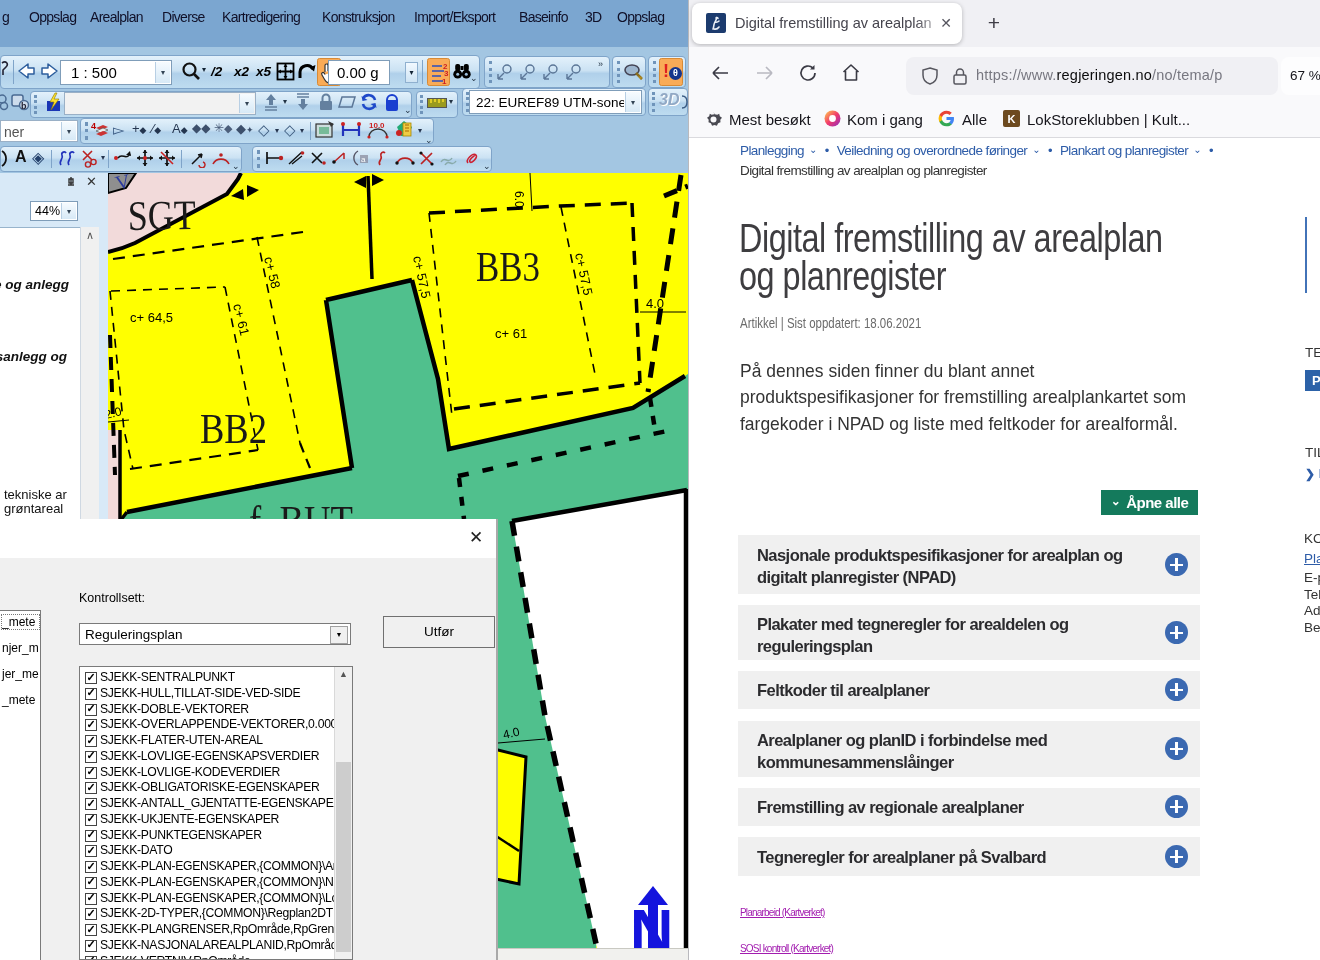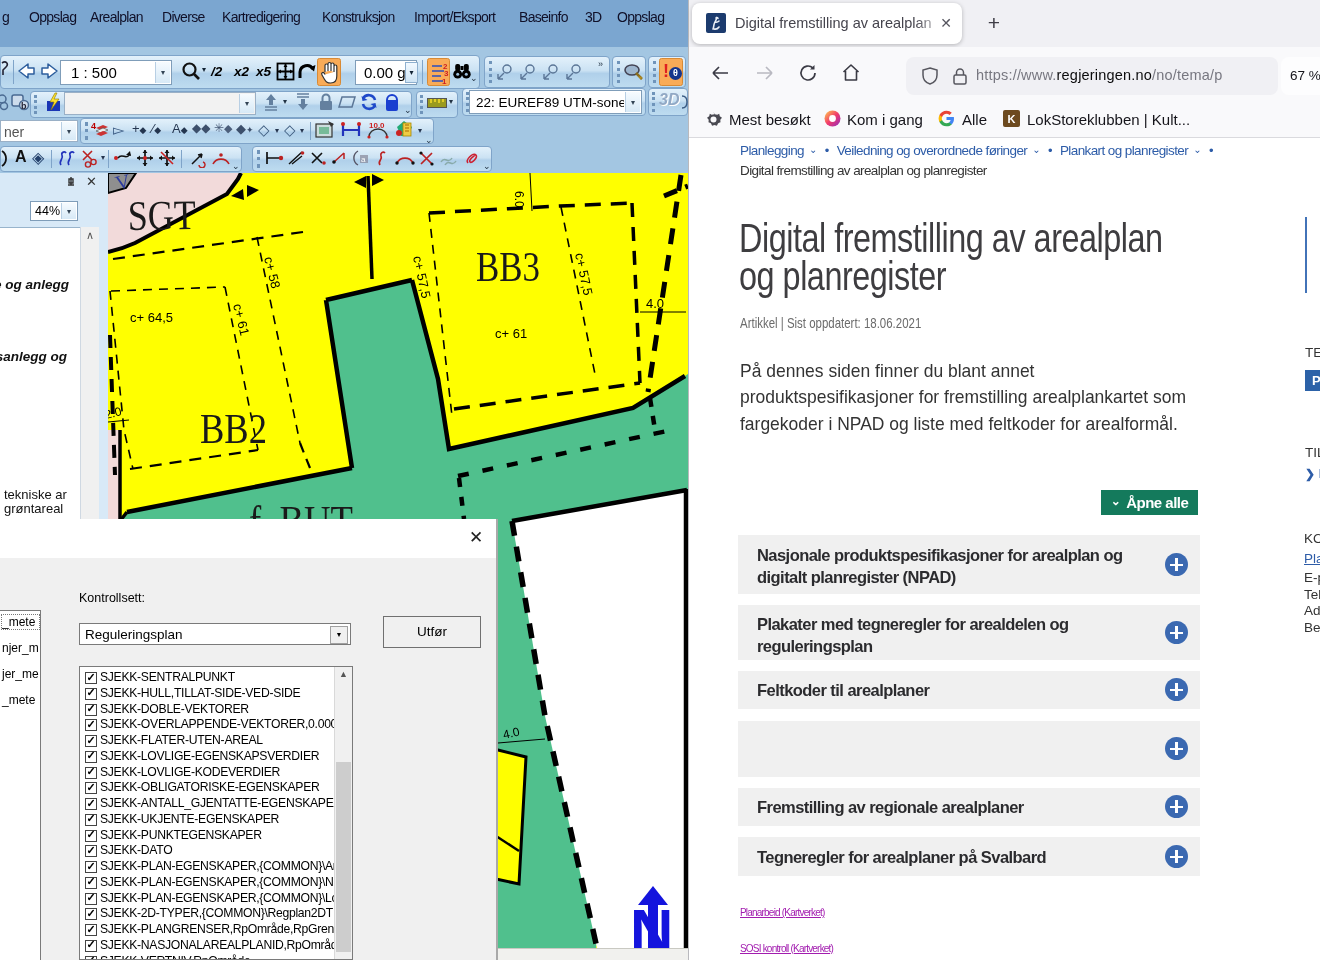--- a/index.html
+++ b/index.html
@@ -111,21 +111,21 @@
           <path d="M9.5 2v15M2 9.5h15" stroke="#000" stroke-width="1.8"></path>
           <path d="M9.5 2l-2 3h4zM9.5 17l-2-3h4zM2 9.5l3-2v4zM17 9.5l-3-2v4z" fill="#000"></path>
         </svg>
   <svg class="abs" style="left:297px;top:13px" width="20" height="22" viewBox="0 0 20 22">
           <path d="M3 18v-6a7 7 0 0 1 13-3" stroke="#000" stroke-width="3" fill="none"></path>
           <path d="M18.5 5l-6 2.5 4.5 4z" fill="#000"></path>
         </svg>
   <div class="obtn" style="left:317px;top:11px;width:24px;height:28px"><svg width="22" height="26" viewBox="0 0 22 26" style="margin:1px 0 0 1px">
             <path d="M6 12V5.5c0-2 3-2 3 0V11M9 11V4c0-2 3-2 3 0v7M12 11V4.5c0-2 3-2 3 0V12M15 12V6.5c0-2 2.8-2 2.8 0V16c0 4-2 7-6 7s-5-1.5-6.5-4L3 15c-1.2-2 1-3.4 2.2-1.8L6 14.5" fill="#fff" stroke="#333" stroke-width="1.2"></path>
           </svg></div>
-  <div class="combo" style="left:355px;top:13px;width:62px;height:25px;">
+  <div class="combo" style="left:328px;top:13px;width:62px;height:25px;">
           <span style="position:absolute;left:8px;top:3px;font-size:15px">0.00 g</span>
         </div>
   <div class="abs" style="left:405px;top:15px;width:13px;height:21px;background:linear-gradient(#f2f9ff,#cfe4f4);border:1px solid #8fb0cf;box-sizing:border-box;font-size:8px;color:#123;text-align:center;line-height:19px;">▾</div>
   <div class="tsep" style="left:422px;top:13px;height:24px"></div>
   <div class="obtn" style="left:427px;top:11px;width:23px;height:28px"><svg width="21" height="26" viewBox="0 0 21 26" style="margin:1px 0 0 1px">
             <path d="M3 6h10M3 11h12M3 16h9M3 21h11" stroke="#2a4fc0" stroke-width="1.6"></path>
             <text x="14" y="9" font-size="8" font-weight="bold" fill="#c22">2</text>
             <text x="15" y="16" font-size="8" font-weight="bold" fill="#c22">3</text>
             <text x="13" y="24" font-size="8" font-weight="bold" fill="#c22">1</text>
           </svg></div>
@@ -455,21 +455,21 @@
       <div class="abs" style="left:1px;top:3px;width:37px;height:14px;border:1px dotted #777;font-size:12px;color:#000;">_mete</div>
       <div class="abs" style="left:2px;top:30px;font-size:12px;color:#000;">njer_m</div>
       <div class="abs" style="left:2px;top:56px;font-size:12px;color:#000;">jer_me</div>
       <div class="abs" style="left:2px;top:82px;font-size:12px;color:#000;">_mete</div>
     </div>
     <div class="abs" style="left:79px;top:72px;font-size:12.5px;color:#000;">Kontrollsett:</div>
     <div class="combo" style="left:79px;top:104px;width:272px;height:22px;border-color:#7a7a7a;">
       <span style="position:absolute;left:5px;top:3px;font-size:13.5px">Reguleringsplan</span>
       <span class="abs" style="right:2px;top:2px;width:16px;height:16px;background:#f0f0f0;border:1px solid #a0a0a0;font-size:7px;color:#000;text-align:center;line-height:16px;">▼</span>
     </div>
-    <div class="abs" style="left:383px;top:97px;width:98px;height:32px;background:#f0f0f0;border:1px solid #707070;box-sizing:border-box;font-size:13.5px;color:#000;text-align:center;line-height:30px;">Utfør</div>
+    <div class="abs" style="left:383px;top:97px;width:112px;height:32px;background:#f0f0f0;border:1px solid #707070;box-sizing:border-box;font-size:13.5px;color:#000;text-align:center;line-height:30px;">Utfør</div>
     <div class="abs" id="cblist" style="left:79px;top:147px;width:274px;height:294px;background:#fff;border:1px solid #7a7a7a;box-sizing:border-box;overflow:hidden;">
       <div class="lstrow" style="top:3.0px">
             <span class="cb"></span>
             <span class="lsttxt">SJEKK-SENTRALPUNKT</span>
           </div>
       <div class="lstrow" style="top:18.8px">
             <span class="cb"></span>
             <span class="lsttxt">SJEKK-HULL,TILLAT-SIDE-VED-SIDE</span>
           </div>
       <div class="lstrow" style="top:34.5px">
@@ -630,20 +630,21 @@
         </div>
     <div class="acc" style="top:532px;height:38px">
           <div class="t" style="top:8px">Feltkoder til arealplaner</div>
           <div class="plus" style="top:7px"></div>
         </div>
     <div class="acc" style="top:466px;height:55px">
           <div class="t" style="top:8px">Plakater med tegneregler for arealdelen og<br>reguleringsplan</div>
           <div class="plus" style="top:16px"></div>
         </div>
     <div class="acc" style="top:582px;height:56px">
+          <div class="t" style="top:8px">Arealplaner og planID i forbindelse med<br>kommunesammenslåinger</div>
           <div class="plus" style="top:16px"></div>
         </div>
     <div class="acc" style="top:649px;height:38px">
           <div class="t" style="top:8px">Fremstilling av regionale arealplaner</div>
           <div class="plus" style="top:7px"></div>
         </div>
     <div class="acc" style="top:698px;height:39px">
           <div class="t" style="top:9px">Tegneregler for arealplaner på Svalbard</div>
           <div class="plus" style="top:8px"></div>
         </div>

